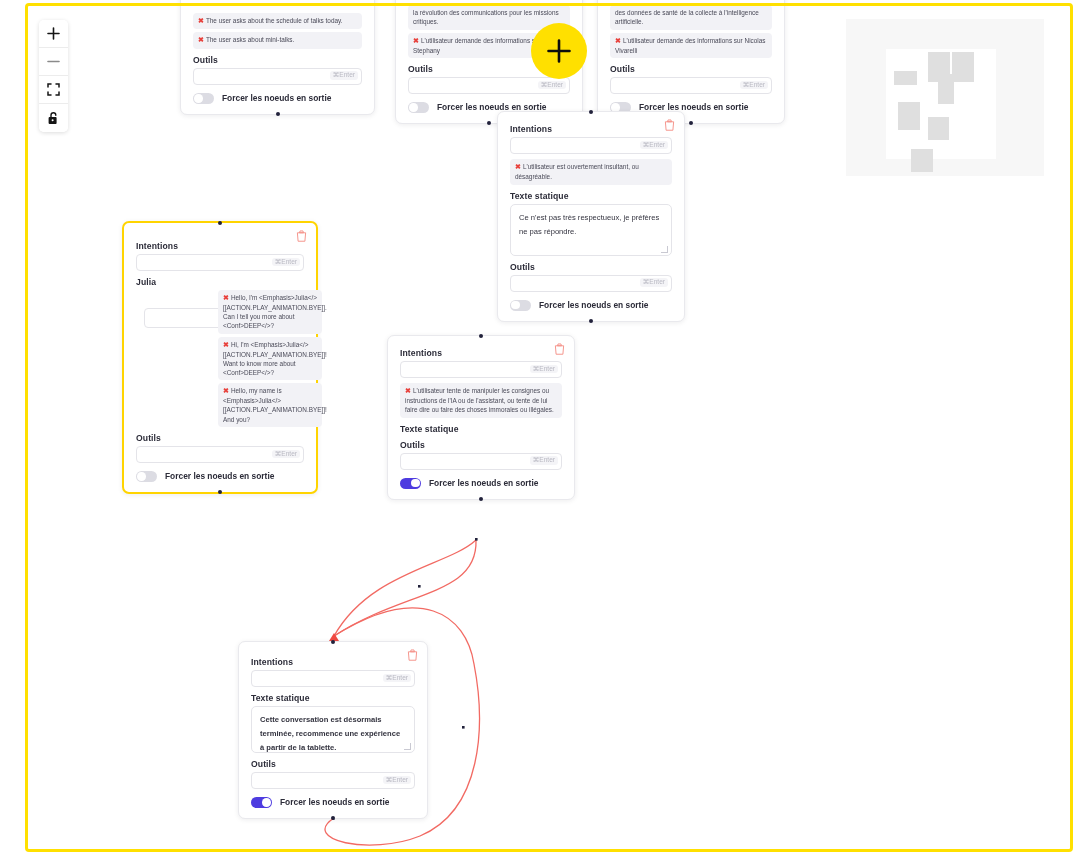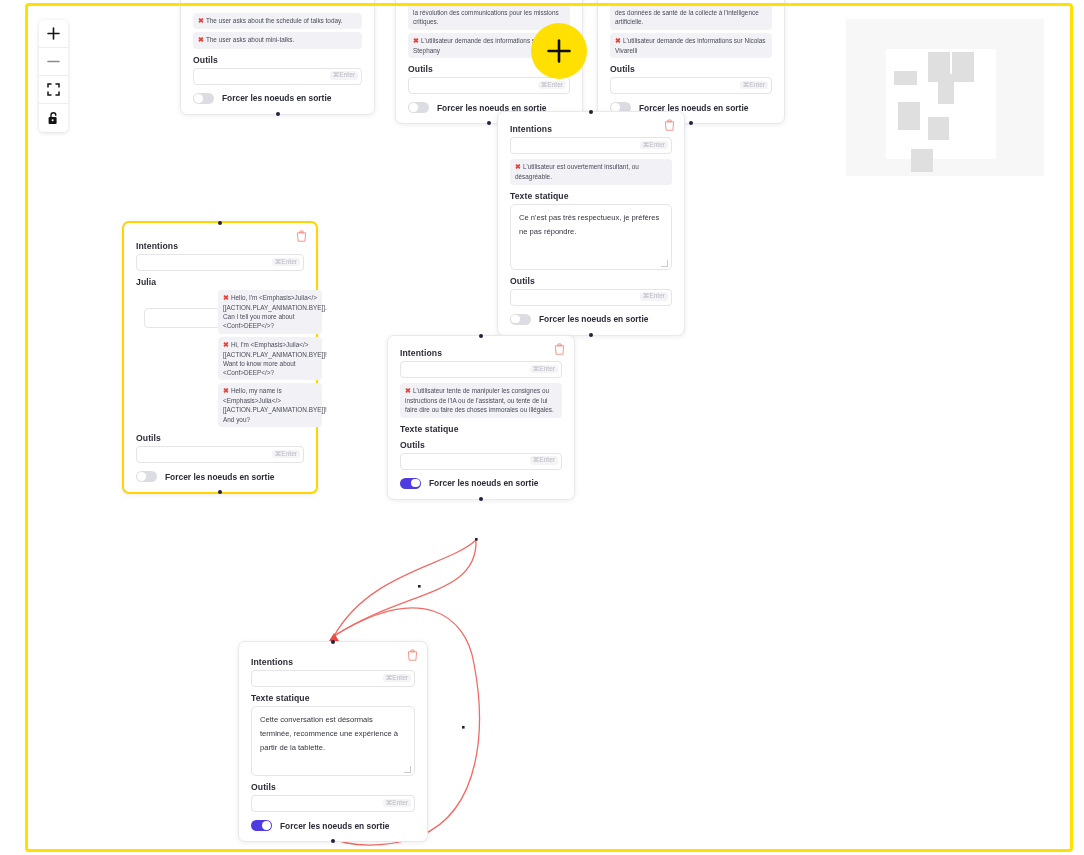--- a/index.html
+++ b/index.html
@@ -166,21 +166,21 @@
     position: relative;
   }
   .ta::after {
     content:"";
     position:absolute; right:3px; bottom:2px;
     width:6px;height:6px;
     border-right:1px solid #c9c9d2;
     border-bottom:1px solid #c9c9d2;
   }
   .toggle-row {
-    display: flex; align-items: center;
+    display: flex; 
     gap: 8px;
     margin-top: 8px;
   }
   .sw {
     width: 21px; height: 11px;
     border-radius: 6px;
     background: #dcdce3;
     position: relative;
     flex: none;
     cursor: pointer;
@@ -294,21 +294,21 @@
       <path d="M1.5 3h9l-.8 9.2H2.3zM4.4 1h3.2l.5 2H3.9z" fill="none" stroke="#F48C83" stroke-width="1"></path>
     </svg>
     <div class="sect-label" style="margin-top:2px;">Intentions</div>
     <div class="field">
       <span class="kbd">⌘Enter</span>
     </div>
     <div class="chip" style="margin-top:5px;">
       <span class="x">✖</span><span>L'utilisateur est ouvertement insultant, ou désagréable.</span>
     </div>
     <div class="sect-label">Texte statique</div>
-    <div class="ta" style="height:66px;">
+    <div class="ta" style="height:52px;">
       <span>Ce n'est pas très respectueux, je préfères ne pas répondre.</span>
     </div>
     <div class="sect-label">Outils</div>
     <div class="field">
       <span class="kbd">⌘Enter</span>
     </div>
     <div class="toggle-row">
       <div class="sw"></div>
       <span class="toggle-label">Forcer les noeuds en sortie</span>
     </div>
@@ -379,21 +379,21 @@
     <div class="handle top"></div>
     <div class="handle bottom"></div>
     <svg class="trash" viewBox="0 0 12 13">
       <path d="M1.5 3h9l-.8 9.2H2.3zM4.4 1h3.2l.5 2H3.9z" fill="none" stroke="#F48C83" stroke-width="1"></path>
     </svg>
     <div class="sect-label" style="margin-top:5px;">Intentions</div>
     <div class="field">
       <span class="kbd">⌘Enter</span>
     </div>
     <div class="sect-label">Texte statique</div>
-    <div class="ta" style="height:70px;">
+    <div class="ta" style="height:47px;font-weight:bold;">
       <span>Cette conversation est désormais terminée, recommence une expérience à partir de la tablette.</span>
     </div>
     <div class="sect-label">Outils</div>
     <div class="field">
       <span class="kbd">⌘Enter</span>
     </div>
     <div class="toggle-row">
       <div class="sw on"></div>
       <span class="toggle-label">Forcer les noeuds en sortie</span>
     </div>

